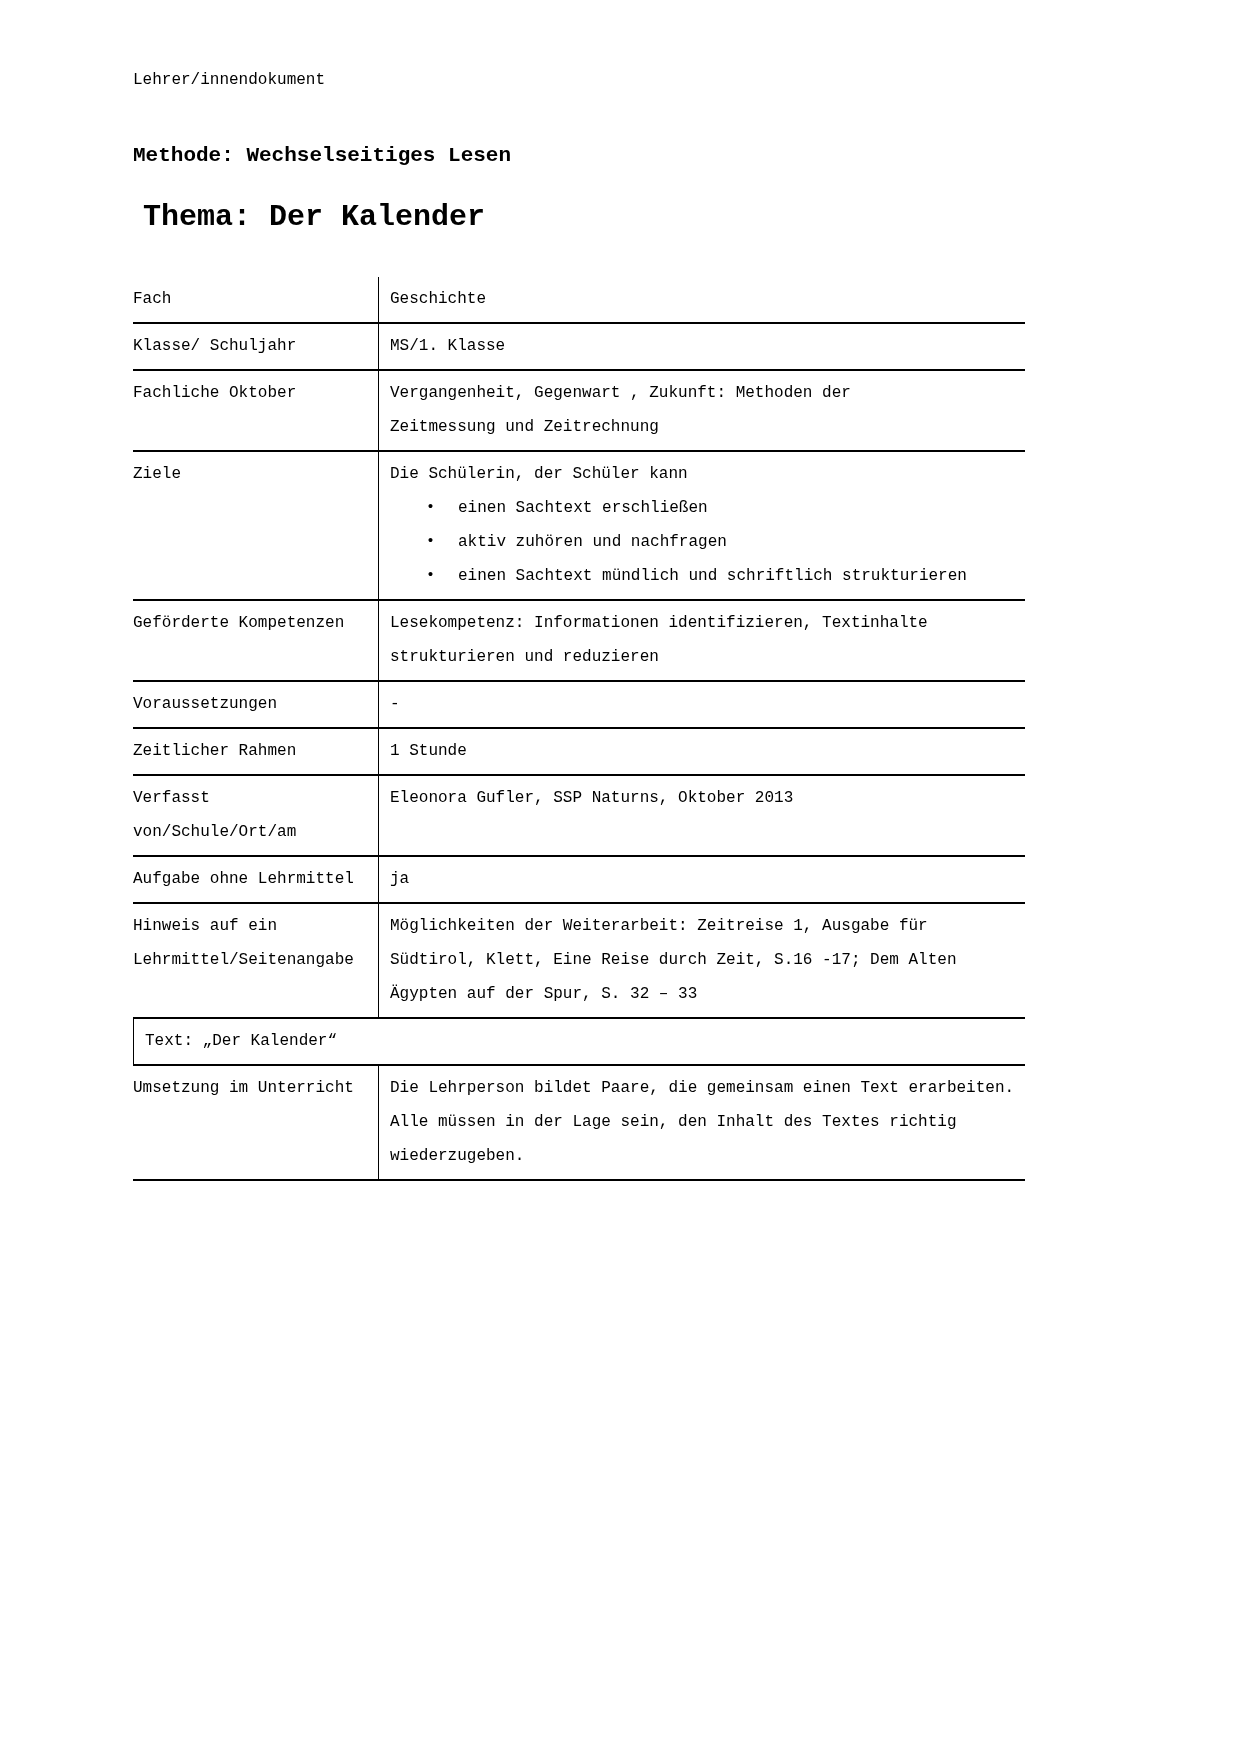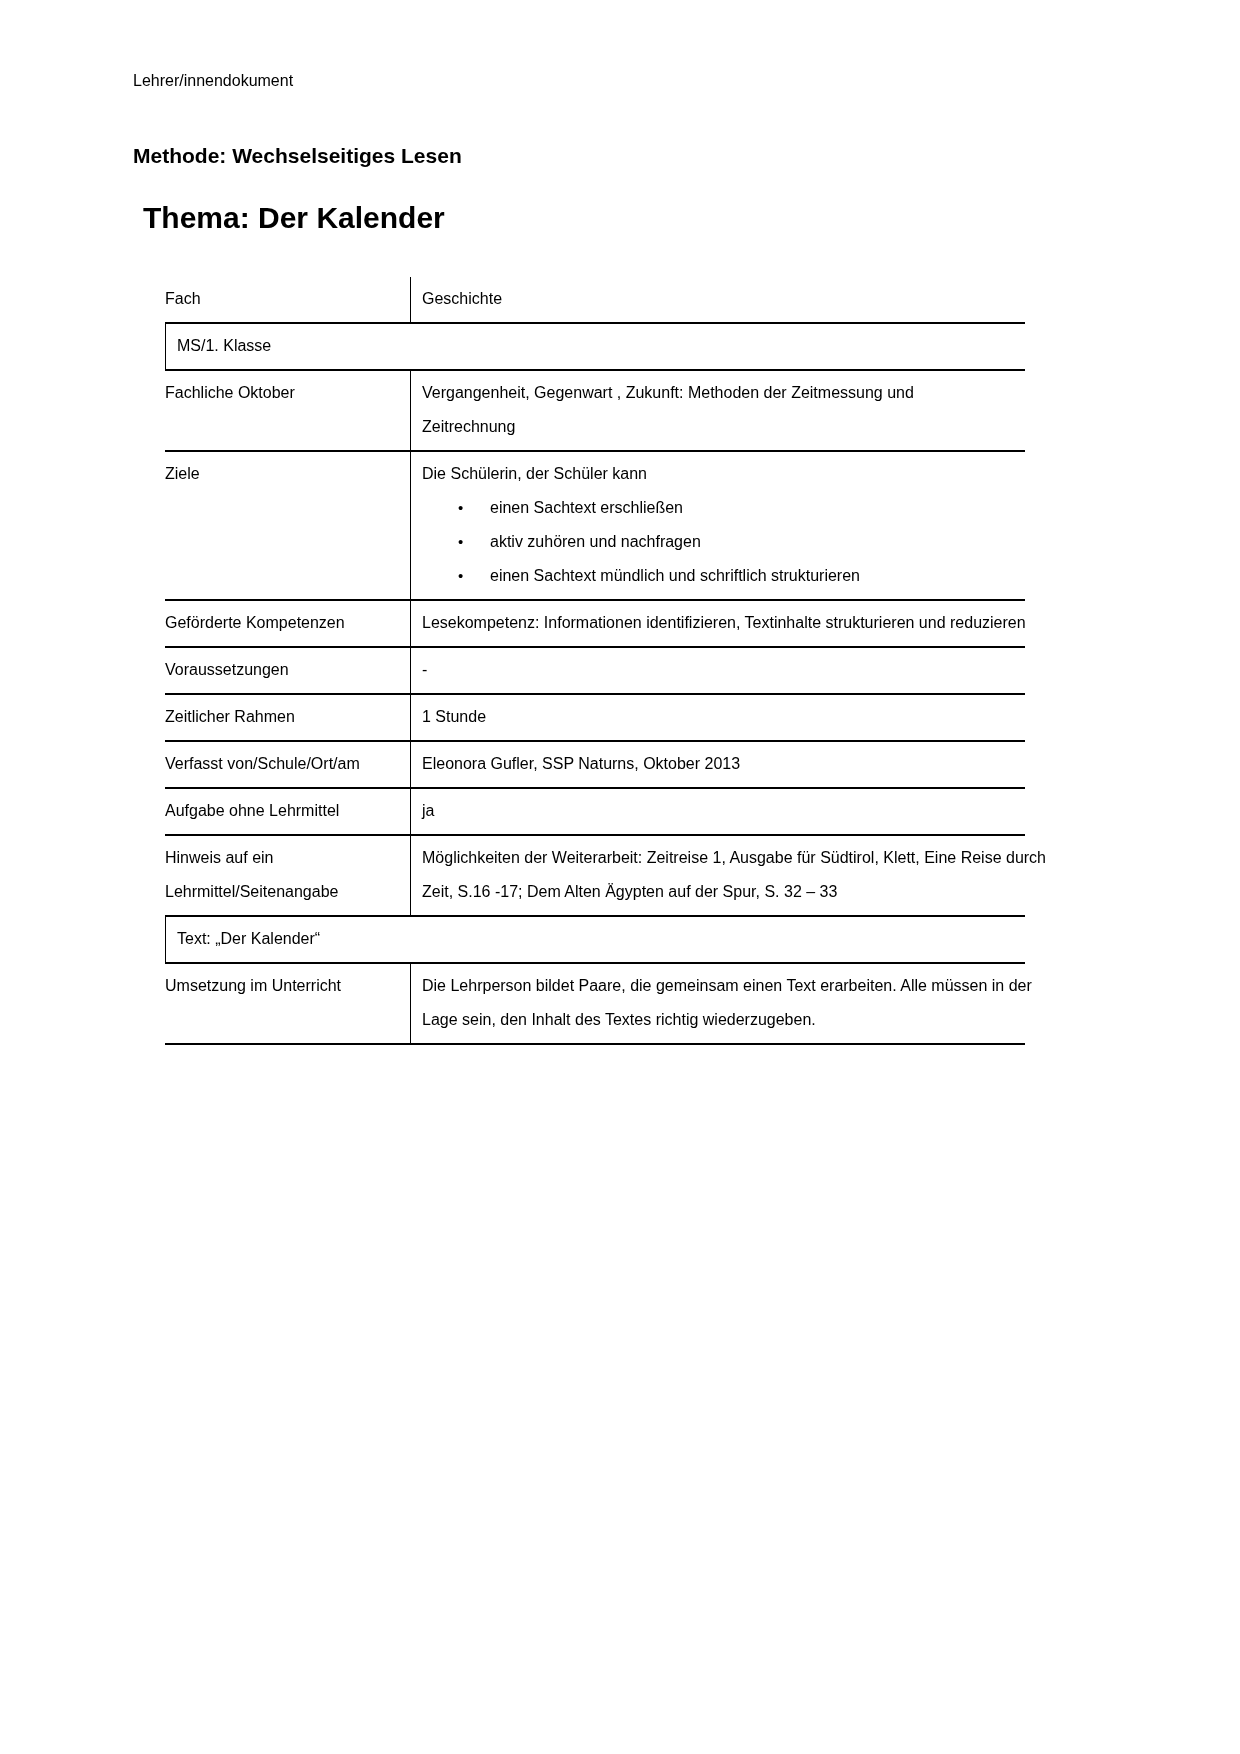--- a/index.html
+++ b/index.html
@@ -2,21 +2,21 @@
 <html><head>
 <meta charset="utf-8">
 <style>
   html, body { margin: 0; padding: 0; background: #ffffff; }
   .page {
     position: relative;
     width: 1240px;
     height: 1754px;
     background: #ffffff;
     color: #000000;
-    font-family: Liberation Sans, sans-serif;
+    font-family: Liberation Mono, monospace;
     overflow: hidden;
   }
   .content {
     position: absolute;
     left: 133px;
     top: 0;
     width: 892px;
   }
   .doc-type {
     position: absolute;
@@ -44,21 +44,20 @@
   .lesson-table {
     position: absolute;
     top: 277px;
     left: 0;
     width: 892px;
   }
   .row {
     display: grid;
     grid-template-columns: 245px 647px;
     border-bottom: 2px solid #000000;
-    margin-left: 32px;
   }
   .cl {
     padding: 5px 18px 6px 0;
     font-size: 16px;
     line-height: 34px;
   }
   .cv {
     border-left: 1px solid #000000;
     padding: 5px 8px 6px 11px;
     font-size: 16px;
@@ -98,20 +97,23 @@
       <div class="row">
         <div class="cl">
             <span class="lt">Fach</span>
           </div>
         <div class="cv">
             <span class="vt">Geschichte</span>
           </div>
       </div>
 
       <div class="row">
+        <div class="cl">
+            <span class="lt">Klasse/ Schuljahr</span>
+          </div>
         <div class="cv">
             <span class="vt">MS/1. Klasse</span>
           </div>
       </div>
 
       <div class="row">
         <div class="cl">
             <span class="lt">Fachliche Oktober</span>
           </div>
         <div class="cv">

